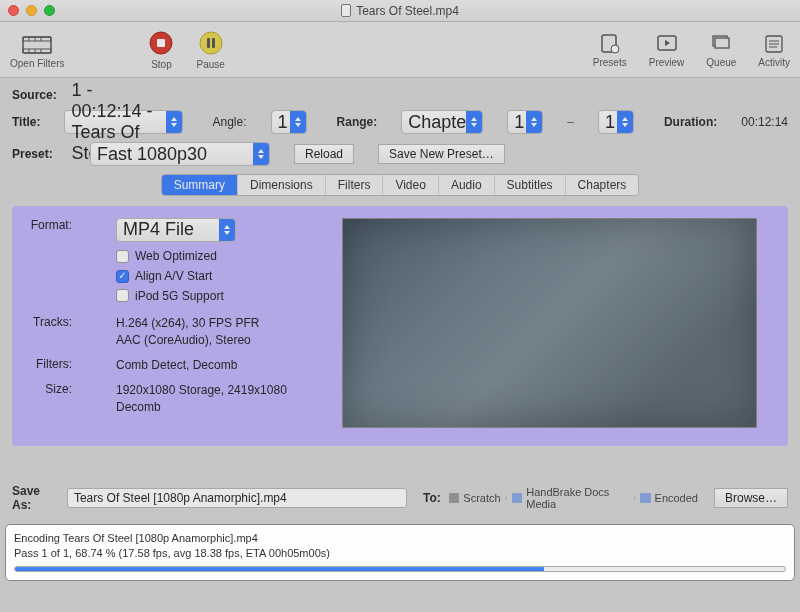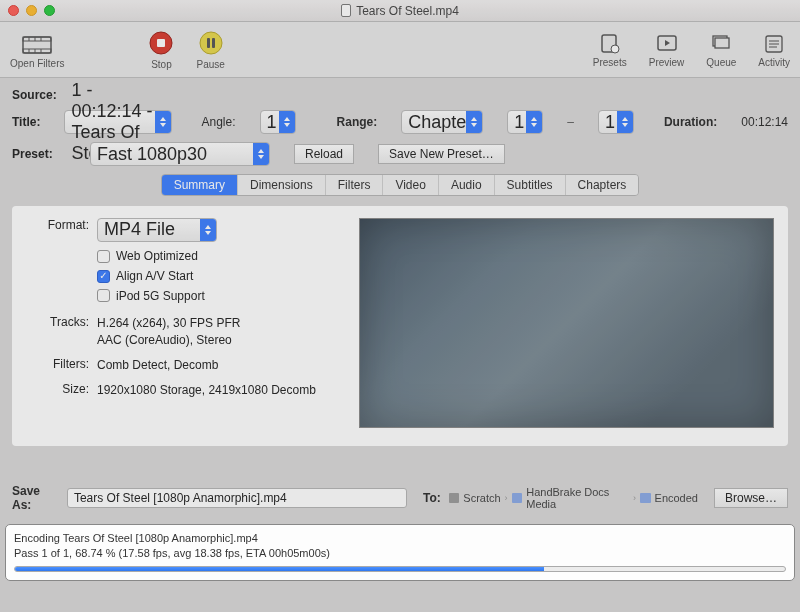--- a/index.html
+++ b/index.html
@@ -84,31 +84,30 @@
   
   .tabs{
     display:flex;justify-content:center;margin:6px 0 10px;
   }
   .tabbar{display:flex;border:1px solid #b5b5b5;border-radius:4px;overflow:hidden;}
   .tab{padding:3px 12px;font-size:12px;background:#efefef;border-right:1px solid #cfcfcf;color:#333;}
   .tab:last-child{border-right:none;}
   .tab.active{background:#3a7eff;color:#fff;}
   
   .panel{
-    background:#ffffff;
+    background:#c4b5fd;
     border-radius:4px;
     padding:12px 14px 18px;
     display:flex;
     gap:36px;
-    justify-content:flex-end;
   }
   .panel-left{width:280px;}
   .prow{display:flex;margin-bottom:8px;font-size:12px;}
   .plbl{width:54px;text-align:right;padding-right:8px;color:#222;}
-  .pval{flex:1;color:#222;line-height:1.4;}
+  .pval{flex:1;color:#222;line-height:1.4;margin-left:36px;}
   .chk{display:flex;align-items:center;gap:6px;margin-bottom:3px;font-size:12px;}
   .checkbox{width:13px;height:13px;border:1px solid #999;border-radius:3px;background:#fff;display:flex;align-items:center;justify-content:center;font-size:10px;color:#fff;}
   .checkbox.on{background:#3a7eff;border-color:#2a62d8;}
   .preview{
     width:415px;height:210px;border:1px solid #888;
     background:linear-gradient(135deg,#4a5b6a 0%,#6b7d8a 30%,#7a8a94 50%,#5c6b76 80%);
     box-shadow:inset 0 0 40px rgba(0,0,0,.3);
     position:relative;
   }
   
@@ -239,21 +238,21 @@
     <span class="lbl">Title:</span>
     <div class="select" style="width:290px">
       <span>1 - 00:12:14 - Tears Of Steel</span>
         <span class="arrows"></span>
     </div>
     <span style="margin-left:6px">Angle:</span>
     <div class="select" style="width:42px">
       <span>1</span>
         <span class="arrows"></span>
     </div>
-    <span style="margin-left:17px;font-weight:600">Range:</span>
+    <span style="margin-left:6px;font-weight:600">Range:</span>
     <div class="select" style="width:82px">
       <span>Chapters</span>
         <span class="arrows"></span>
     </div>
     <div class="select" style="width:42px">
       <span>1</span>
         <span class="arrows"></span>
     </div>
     <span class="dash">–</span>
     <div class="select" style="width:42px">

